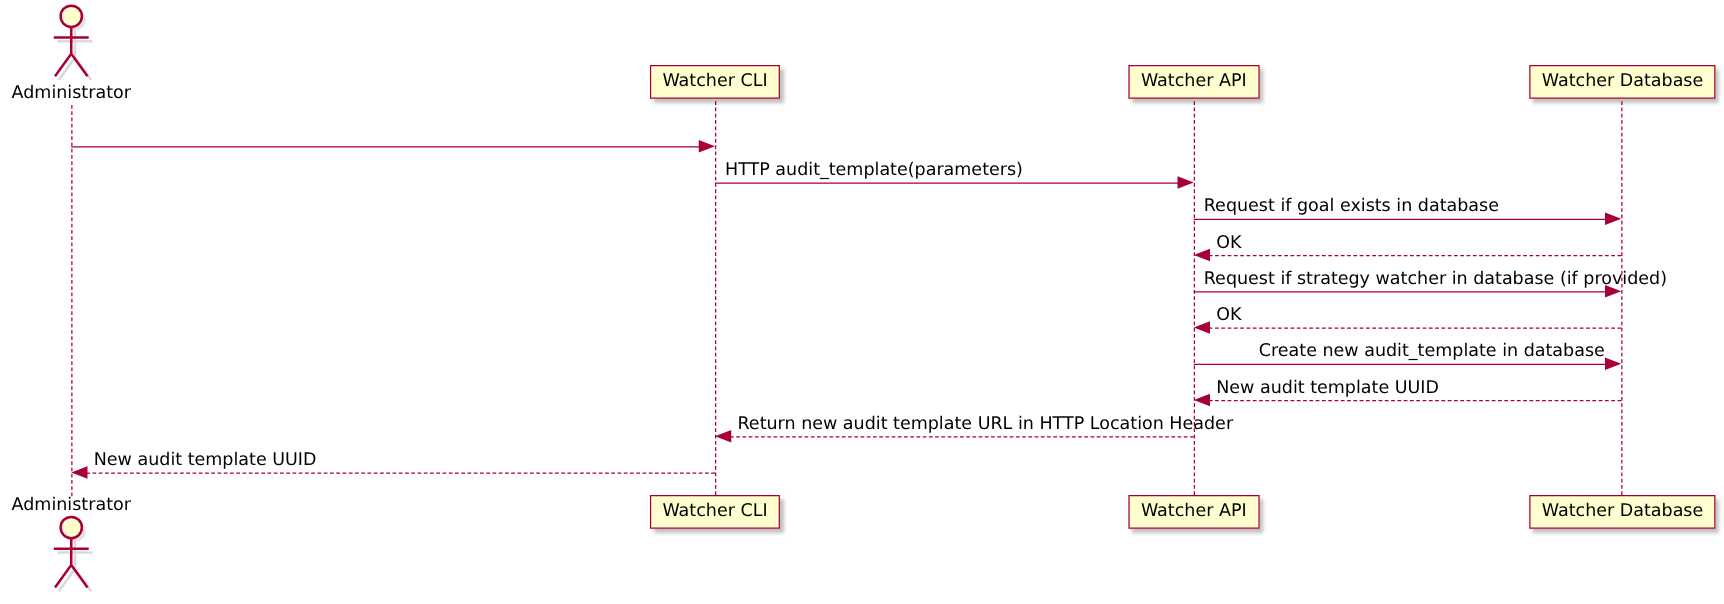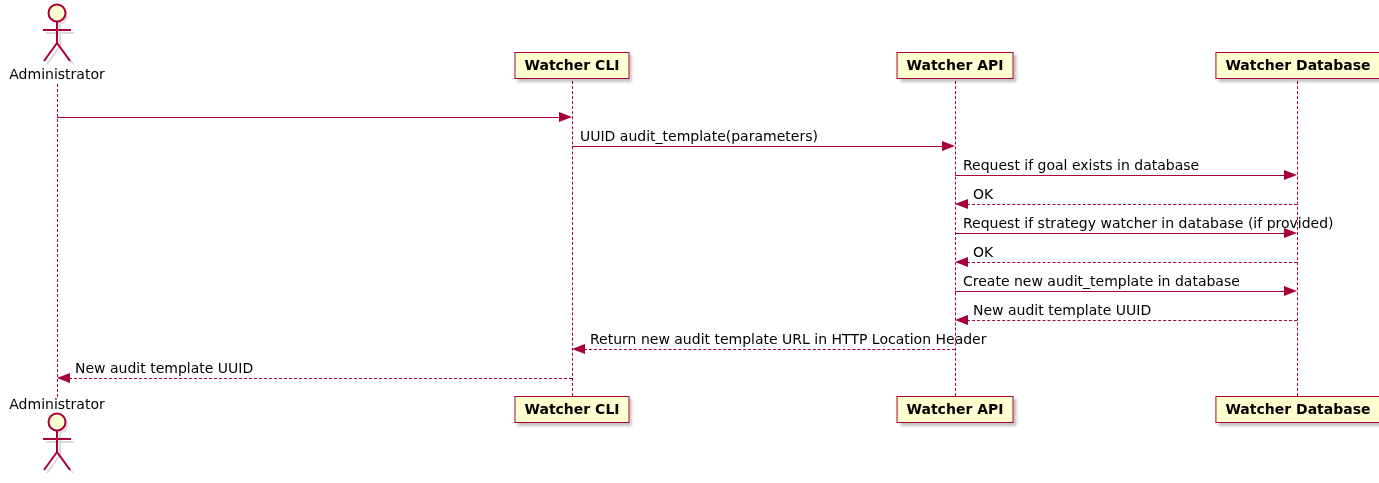--- a/index.html
+++ b/index.html
@@ -23,21 +23,20 @@
   .pbox{
     position:absolute;
     transform:translateX(-50%);
     background:var(--fill);
     border:1.6px solid var(--accent);
     padding:4px 9px;
     font-size:14px;
     line-height:17px;
     white-space:nowrap;
     box-shadow:3px 3px 3px rgba(0,0,0,0.25);
-    font-weight:bold;
   }
   .msg-label{
     position:absolute;
     font-size:14px;
     line-height:17px;
     height:17px;
     white-space:nowrap;
   }
   .mline{
     position:absolute;height:0;
@@ -94,41 +93,41 @@
   <div class="pbox" style="left:955px;top:52px;">Watcher API</div>
   <div class="pbox" style="left:1298px;top:52px;">Watcher Database</div>
 
   <div class="pbox" style="left:572px;top:396px;">Watcher CLI</div>
   <div class="pbox" style="left:955px;top:396px;">Watcher API</div>
   <div class="pbox" style="left:1298px;top:396px;">Watcher Database</div>
 
   <div class="mline" style="left:57px;top:117px;width:504px;"></div>
   <div class="arr r" style="left:559px;top:112px;"></div>
 
-  <div class="msg-label" style="left:580px;top:128px;">UUID audit_template(parameters)</div>
+  <div class="msg-label" style="left:580px;top:128px;">HTTP audit_template(parameters)</div>
   <div class="mline" style="left:572px;top:146px;width:372px;"></div>
   <div class="arr r" style="left:942px;top:141px;"></div>
 
   <div class="msg-label" style="left:963px;top:157px;">Request if goal exists in database</div>
   <div class="mline" style="left:955px;top:175px;width:331px;"></div>
   <div class="arr r" style="left:1284px;top:170px;"></div>
 
   <div class="msg-label" style="left:973px;top:186px;">OK</div>
   <div class="arr l" style="left:955px;top:199px;"></div>
   <div class="mline dashed" style="left:967px;top:204px;width:330px;"></div>
 
   <div class="msg-label" style="left:963px;top:215px;">Request if strategy watcher in database (if provided)</div>
   <div class="mline" style="left:955px;top:233px;width:331px;"></div>
   <div class="arr r" style="left:1284px;top:228px;"></div>
 
   <div class="msg-label" style="left:973px;top:244px;">OK</div>
   <div class="arr l" style="left:955px;top:257px;"></div>
   <div class="mline dashed" style="left:967px;top:262px;width:330px;"></div>
 
-  <div class="msg-label" style="left:963px;top:273px;text-align:right;">Create new audit_template in database</div>
+  <div class="msg-label" style="left:1007px;top:273px;text-align:right;">Create new audit_template in database</div>
   <div class="mline" style="left:955px;top:291px;width:331px;"></div>
   <div class="arr r" style="left:1284px;top:286px;"></div>
 
   <div class="msg-label" style="left:973px;top:302px;">New audit template UUID</div>
   <div class="arr l" style="left:955px;top:315px;"></div>
   <div class="mline dashed" style="left:967px;top:320px;width:330px;"></div>
 
   <div class="msg-label" style="left:590px;top:331px;">Return new audit template URL in HTTP Location Header</div>
   <div class="arr l" style="left:572px;top:344px;"></div>
   <div class="mline dashed" style="left:584px;top:349px;width:371px;"></div>

